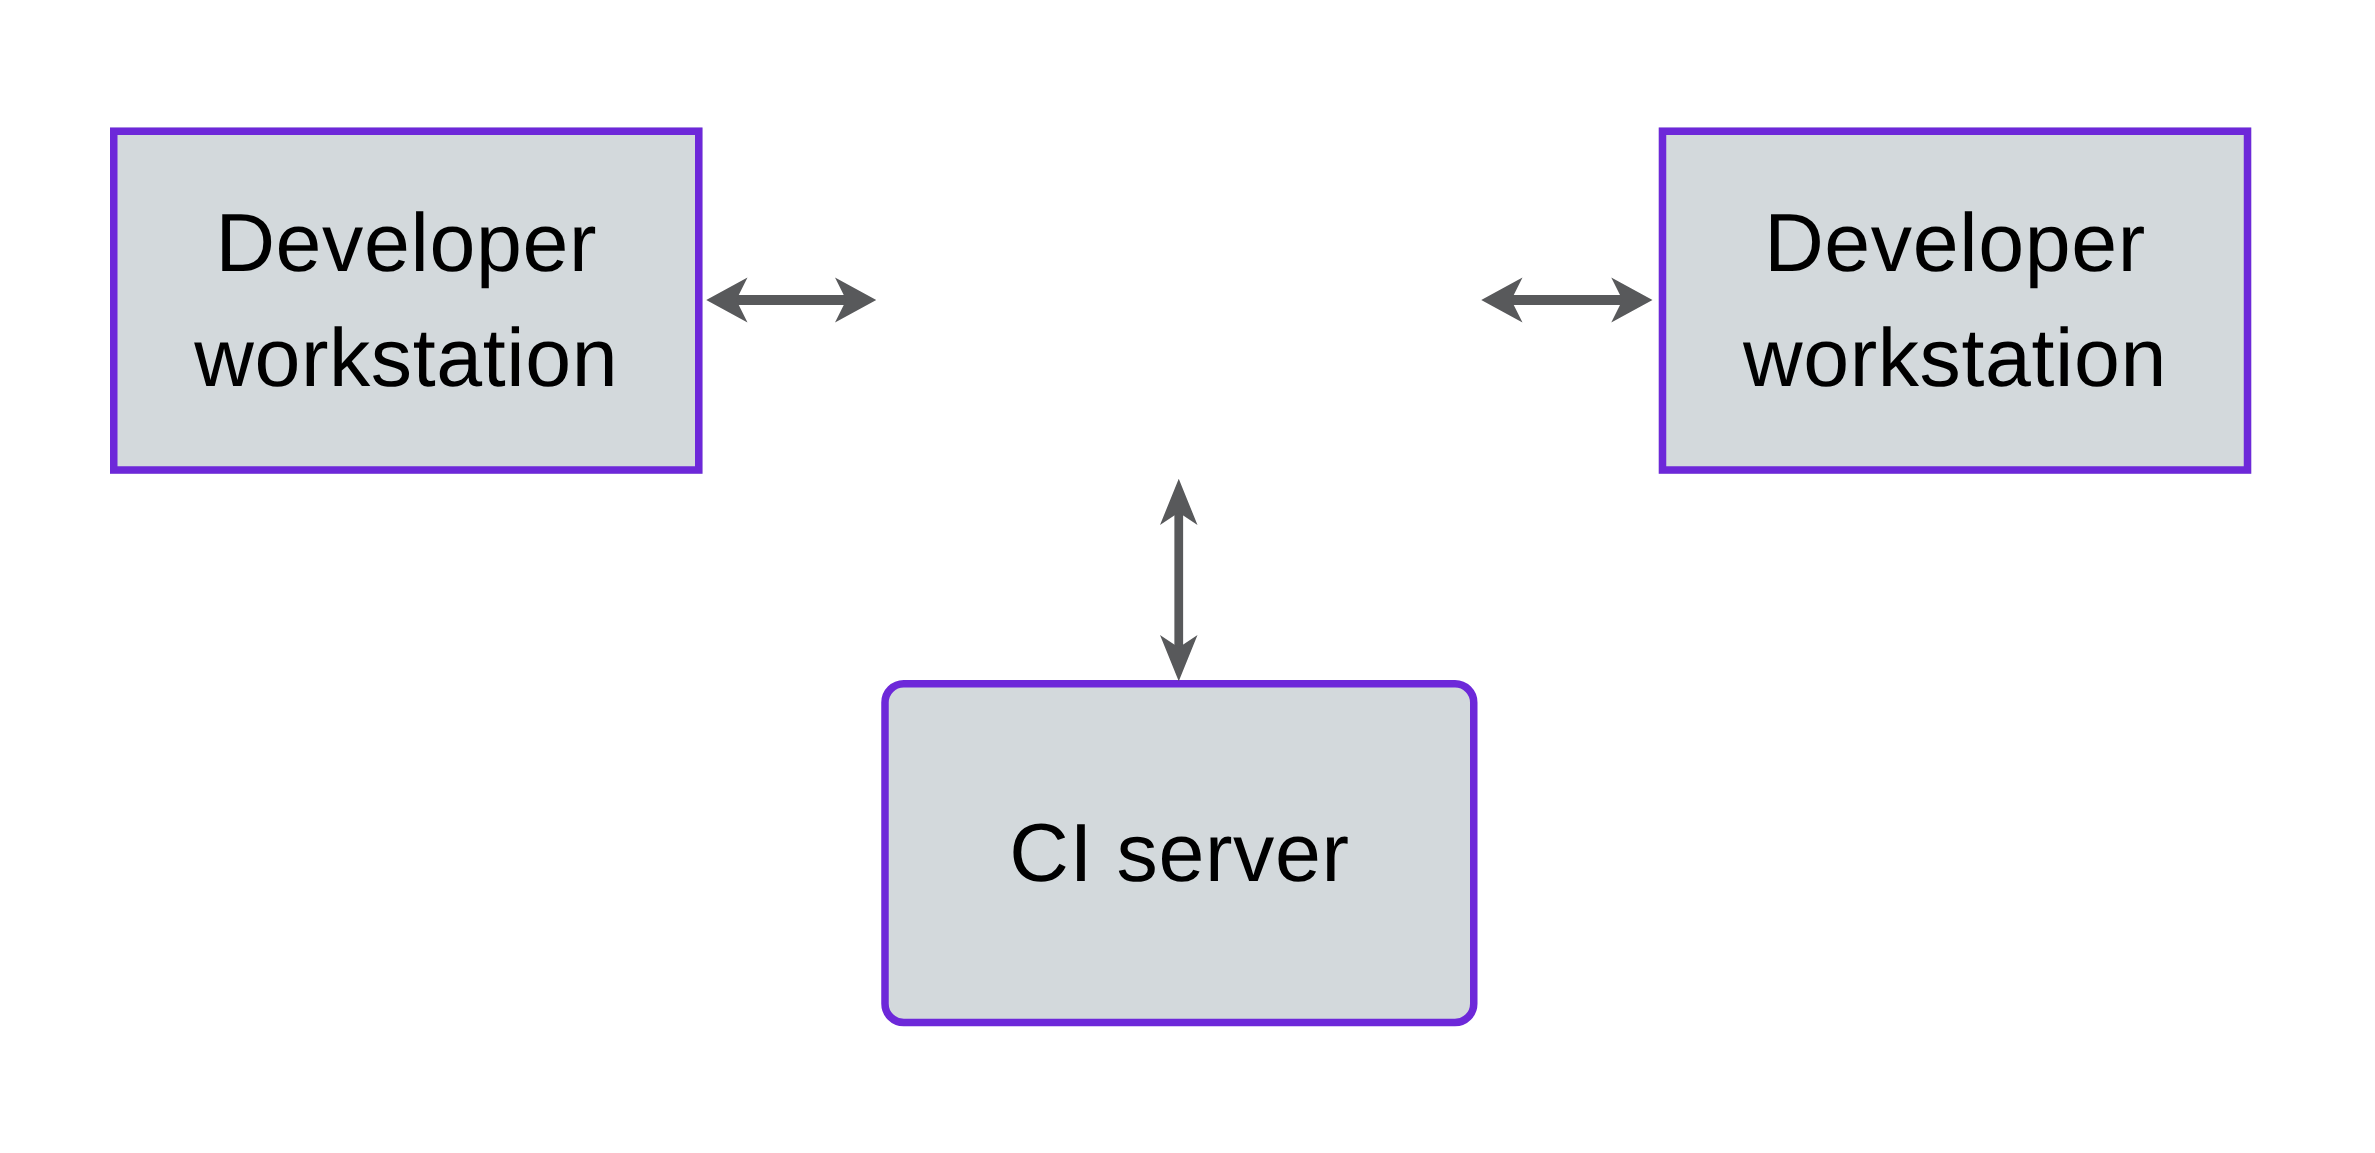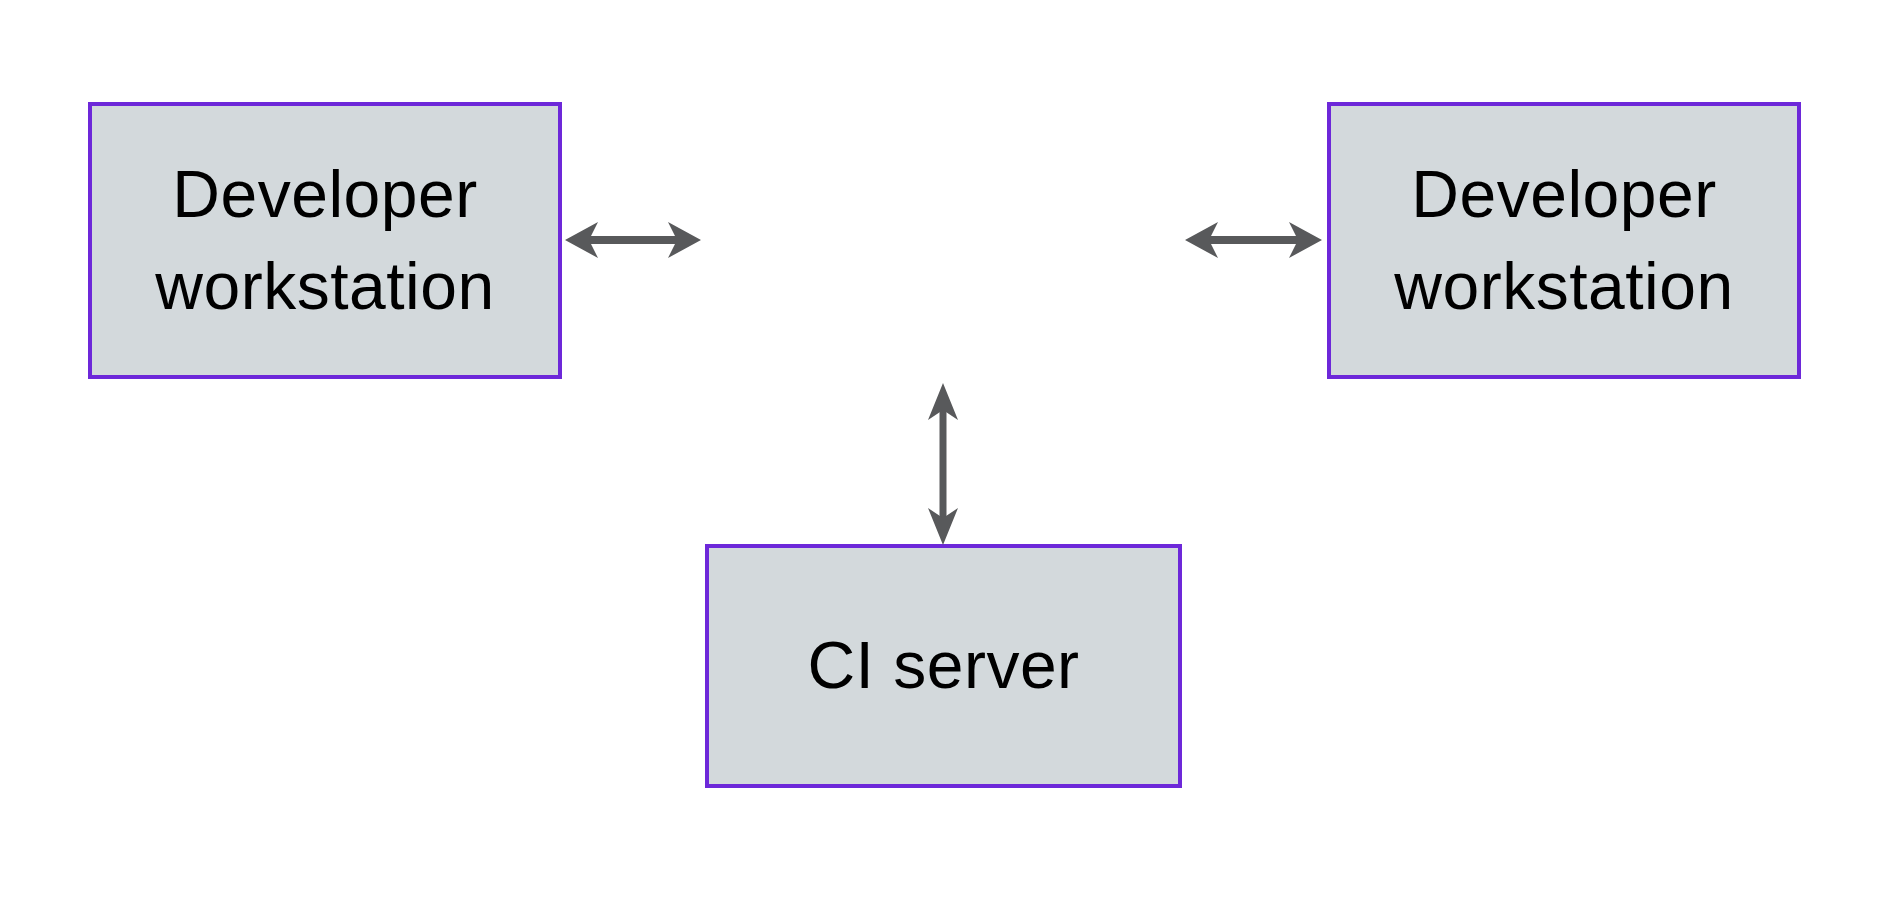--- a/index.html
+++ b/index.html
@@ -12,35 +12,35 @@
     position: relative;
     width: 1900px;
     height: 922px;
     background: #ffffff;
     overflow: hidden;
   }
   .node {
     position: absolute;
     box-sizing: border-box;
     background: #d3d9dc;
-    border: 4px solid #6d28d9;
+    border: 6px solid #6d28d9;
     display: flex;
     align-items: center;
     justify-content: center;
     text-align: center;
     color: #000000;
     font-size: 66px;
     line-height: 1.38;
     letter-spacing: 0.5px;
   }
   .node .label { display: block; }
   #node-dev-left   { left: 88px;   top: 102px; width: 474px; height: 277px; }
   #node-cache      { left: 705px;  top: 102px; width: 476px; height: 281px; }
   #node-dev-right  { left: 1327px; top: 102px; width: 474px; height: 277px; }
-  #node-ci         { left: 705px;  top: 544px; width: 477px; height: 244px; }
+  #node-ci         { left: 705px;  top: 544px; width: 477px; height: 277px; border-radius: 18px; }
   .arrow { position: absolute; }
   .arrow line    { stroke: #58595b; }
   .arrow polygon { fill:   #58595b; }
 </style>
 </head>
 <body>
 
 <div class="canvas">
 
   <div class="node" id="node-dev-left">

